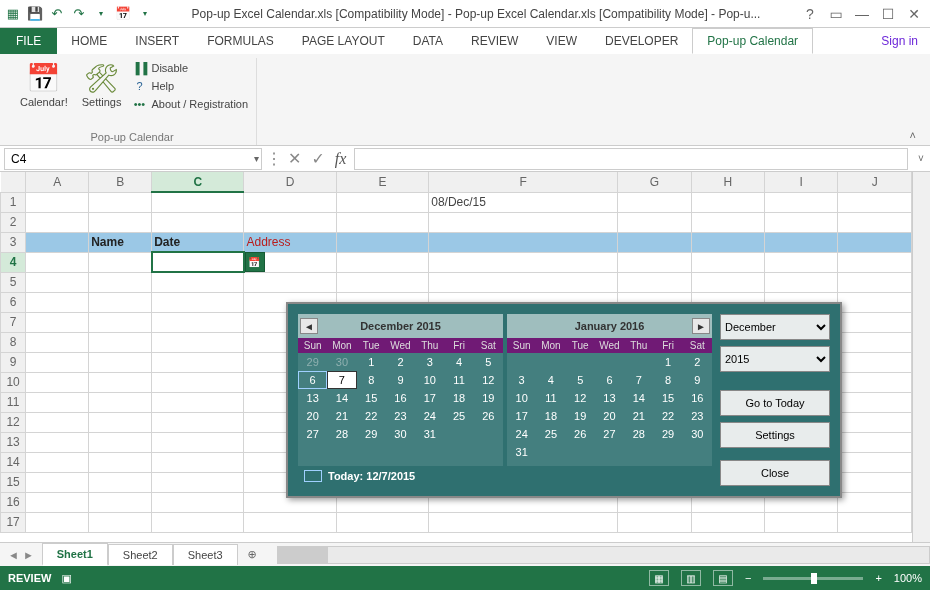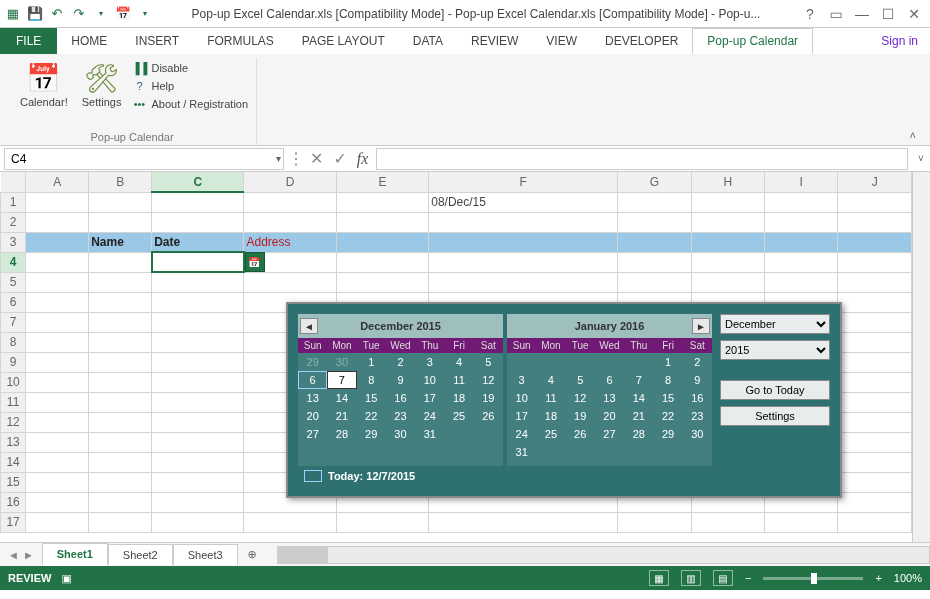--- a/index.html
+++ b/index.html
@@ -27,21 +27,21 @@
 .ribbon-bigbtn { display: flex; flex-direction: column; align-items: center; font-size: 11px; color: #444; padding: 2px 4px; }
 .ribbon-bigbtn .icon { font-size: 28px; height: 36px; display:flex; align-items:center; }
 .ribbon-row { display: flex; flex-direction: row; gap: 6px; }
 .ribbon-small { display: flex; align-items: center; gap: 4px; font-size: 11px; color: #444; padding: 2px 0; }
 .ribbon-small .icon { width: 16px; text-align: center; }
 .group-label { font-size: 11px; color: #777; margin-top: auto; padding-bottom: 2px; }
 .ribbon-collapse { margin-left:auto; align-self:flex-end; padding:4px 6px; color:#666; font-size:11px;}
 
 
 .formula-row { height: 26px; border-bottom: 1px solid #ccc; display: flex; align-items: center; background:#fff; }
-.namebox { width: 280px; height: 22px; border: 1px solid #ccc; margin: 0 4px; padding: 0 6px; font-size: 12px; display: flex; align-items: center; background:#fff; position:relative;}
+.namebox { width: 258px; height: 22px; border: 1px solid #ccc; margin: 0 4px; padding: 0 6px; font-size: 12px; display: flex; align-items: center; background:#fff; position:relative;}
 .namebox .dd { position:absolute; right:2px; color:#666; font-size:10px;}
 .fx-area { display:flex; align-items:center; gap:10px; padding:0 8px; color:#888; }
 .fx-area .fx-label { font-style: italic; font-family: serif; color:#555;}
 .formula-input { flex:1; height:22px; border:1px solid #ccc; margin-right:4px; background:#fff;}
 .formula-expand { width:18px; text-align:center; color:#666; font-size:10px;}
 
 
 .sheet-wrap { position: relative; height: 370px; background:#fff; }
 .grid-container { position:absolute; left:0; top:0; right:18px; bottom:0; overflow:hidden;}
 table.grid { border-collapse: collapse; font-size: 12px; width: 100%; }
@@ -64,21 +64,21 @@
 .cal-nav.left { left:2px;} .cal-nav.right { right:2px;}
 .cal-days { display:grid; grid-template-columns: repeat(7,1fr); text-align:center; }
 .cal-days .dow { background:#701a75; padding:2px 0; font-size:10px; color:#ddd;}
 .cal-days .d { padding:3px 0; font-size:11px; color:#fff;}
 .cal-days .d.dim { color:#8fb0b0;}
 .cal-days .d.sel { background:#fff; color:#000; border: 1px solid #333; box-sizing:border-box; padding:2px 0;}
 .cal-days .d.today-ring { border:1px solid #a0d0ff; box-sizing:border-box; padding:2px 0;}
 .cal-today { padding:4px 6px; font-weight:bold; color:#fff; font-size:11px; display:flex; align-items:center; gap:6px;}
 .cal-today .box { width:18px; height:12px; border:1px solid #a0d0ff;}
 .cal-side { width:110px; display:flex; flex-direction:column; gap:6px;}
-.cal-side select, .cal-side button { height:20px; font-size:11px; border:1px solid #888; background:#e8ecec;}
+.cal-side select, .cal-side button { height:32px; font-size:11px; border:1px solid #888; background:#e8ecec;}
 .cal-side button { cursor:pointer;}
 .cal-side .spacer { flex:1;}
 
 
 .sheet-tabs-row { height: 24px; border-top:1px solid #ccc; display:flex; align-items:center; background:#f5f5f5; font-size:11px;}
 .sheet-tabs-row .nav { padding:0 8px; color:#888; display:flex; gap:4px;}
 .sheet-tabs-row .stab { padding:4px 14px; border:1px solid #ccc; border-bottom:none; background:#fff; color:#444; margin-top:-1px;}
 .sheet-tabs-row .stab.active { color:#217346; font-weight:bold; border-bottom:2px solid #fff;}
 .sheet-tabs-row .add { padding:0 10px; color:#666;}
 .sheet-tabs-row .hscroll { flex:1; margin-left:10px; height:18px; background:#eaeaea; border:1px solid #ccc; position:relative;}
@@ -571,14 +571,15 @@
       <span>Today: 12/7/2015</span>
     </div>
   </div>
   <div class="cal-side">
     <select><option>December</option></select>
     <select><option>2015</option></select>
     <div style="height:8px;"></div>
     <button>Go to Today</button>
     <button>Settings</button>
     <div class="spacer"></div>
+    <button>Close</button>
   </div>
 </div>
 
 </body></html>

